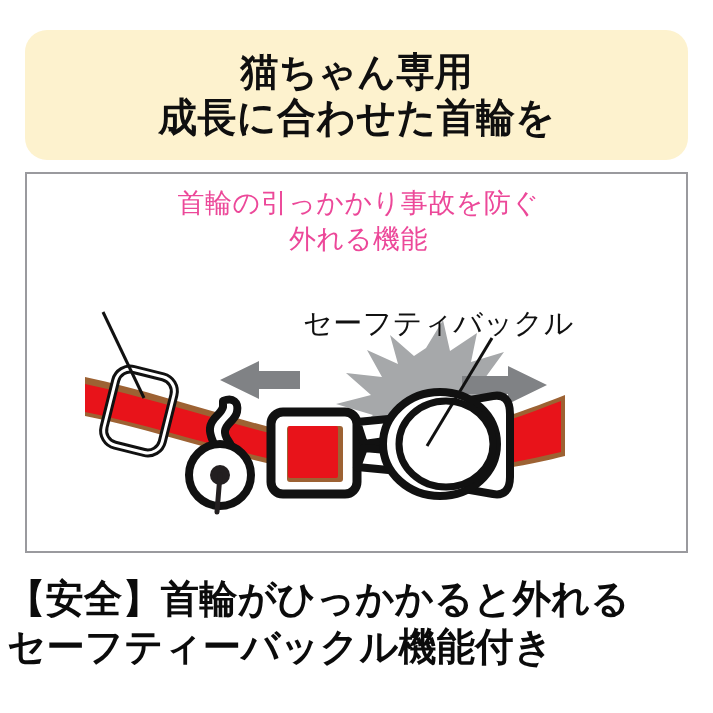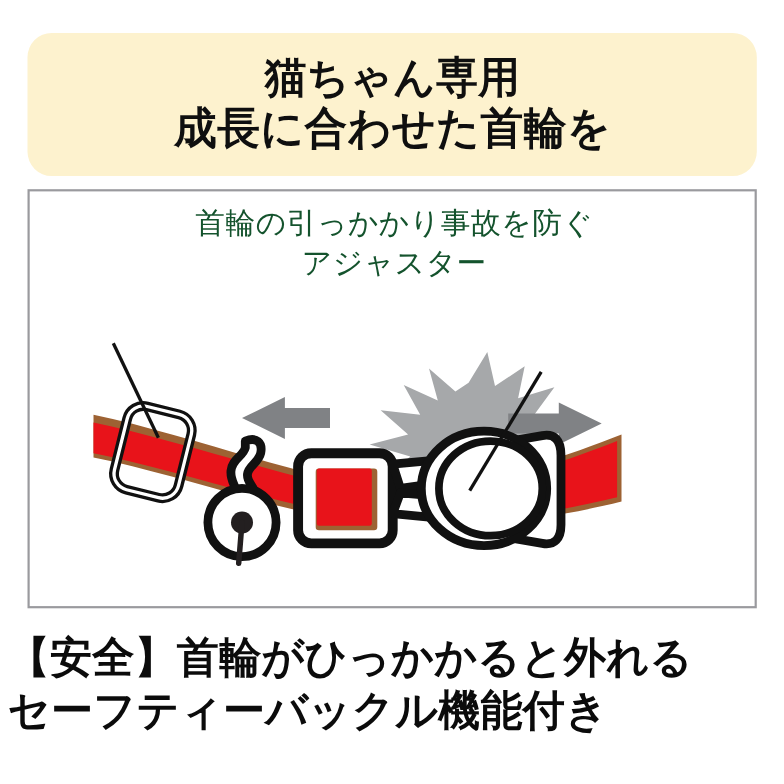--- a/index.html
+++ b/index.html
@@ -49,21 +49,21 @@
     width:663px;height:381px;
     background:#ffffff;
     border:2px solid #9a9a9e;
     box-sizing:border-box;
   }
   .panel-caption{
     position:absolute;
     left:0;top:12px;
     width:663px;
     text-align:center;
-    color:#14532d;
+    color:#ec4899;
     font-size:27px;
     line-height:1.32;
     font-weight:400;
     letter-spacing:0.5px;
   }
 
   
   .callout{
     position:absolute;
     color:#111111;
@@ -106,21 +106,21 @@
 
   <div class="header-banner">
     <div class="header-line l1">猫ちゃん専用</div>
     <div class="header-line l2">成長に合わせた首輪を</div>
   </div>
 
   <div class="illus-panel">
 
     <div class="panel-caption">
       <div>首輪の引っかかり事故を防ぐ</div>
-      <div>アジャスター</div>
+      <div>外れる機能</div>
     </div>
 
     <svg class="artwork" viewBox="0 0 663 381">
 
       <polygon fill="#a6a8aa" points="387,182 363,161 371,190 340,176 355,203 319,199 344,221 309,230 346,241 320,264 356,259 344,288 372,269 368,300 390,275 404,305 415,274 438,296 436,263 470,276 456,248 490,247 462,228 492,212 458,204 477,178 444,188 450,159 423,177 416,146 399,174"></polygon>
 
       <polygon fill="#808285" points="193,206 232,187 232,197 273,197 273,215 232,215 232,225"></polygon>
 
       <polygon fill="#808285" points="520,211 481,192 481,202 435,202 435,220 481,220 481,230"></polygon>
 
@@ -152,20 +152,21 @@
       <path fill="#ffffff" stroke="#111111" stroke-width="8" stroke-linejoin="round" d="M330,293 L372,297 C392,299 409,301 414,294 C419,287 410,282 394,279 L337,274 Z"></path>
 
       <path fill="#ffffff" stroke="#111111" stroke-width="8" stroke-linejoin="round" d="M420,230 L466,222 C477,220 483,226 483,240 L483,303 C483,316 477,322 466,320 L420,312 Z"></path>
       <ellipse cx="413" cy="270" rx="57" ry="52" fill="#ffffff" stroke="#111111" stroke-width="8"></ellipse>
       <ellipse cx="419" cy="270" rx="47" ry="43" fill="#ffffff" stroke="#111111" stroke-width="7"></ellipse>
 
       <line x1="76" y1="138" x2="117" y2="224" stroke="#111111" stroke-width="3"></line>
       <line x1="465" y1="164" x2="400" y2="272" stroke="#111111" stroke-width="3"></line>
     </svg>
 
+    <div class="callout callout-buckle">セーフティバックル</div>
   </div>
 
   <div class="bottom-copy">
     <div class="bottom-line">【安全】首輪がひっかかると外れる</div>
     <div class="bottom-line">セーフティーバックル機能付き</div>
   </div>
 
 </div>
 
 </body></html>

